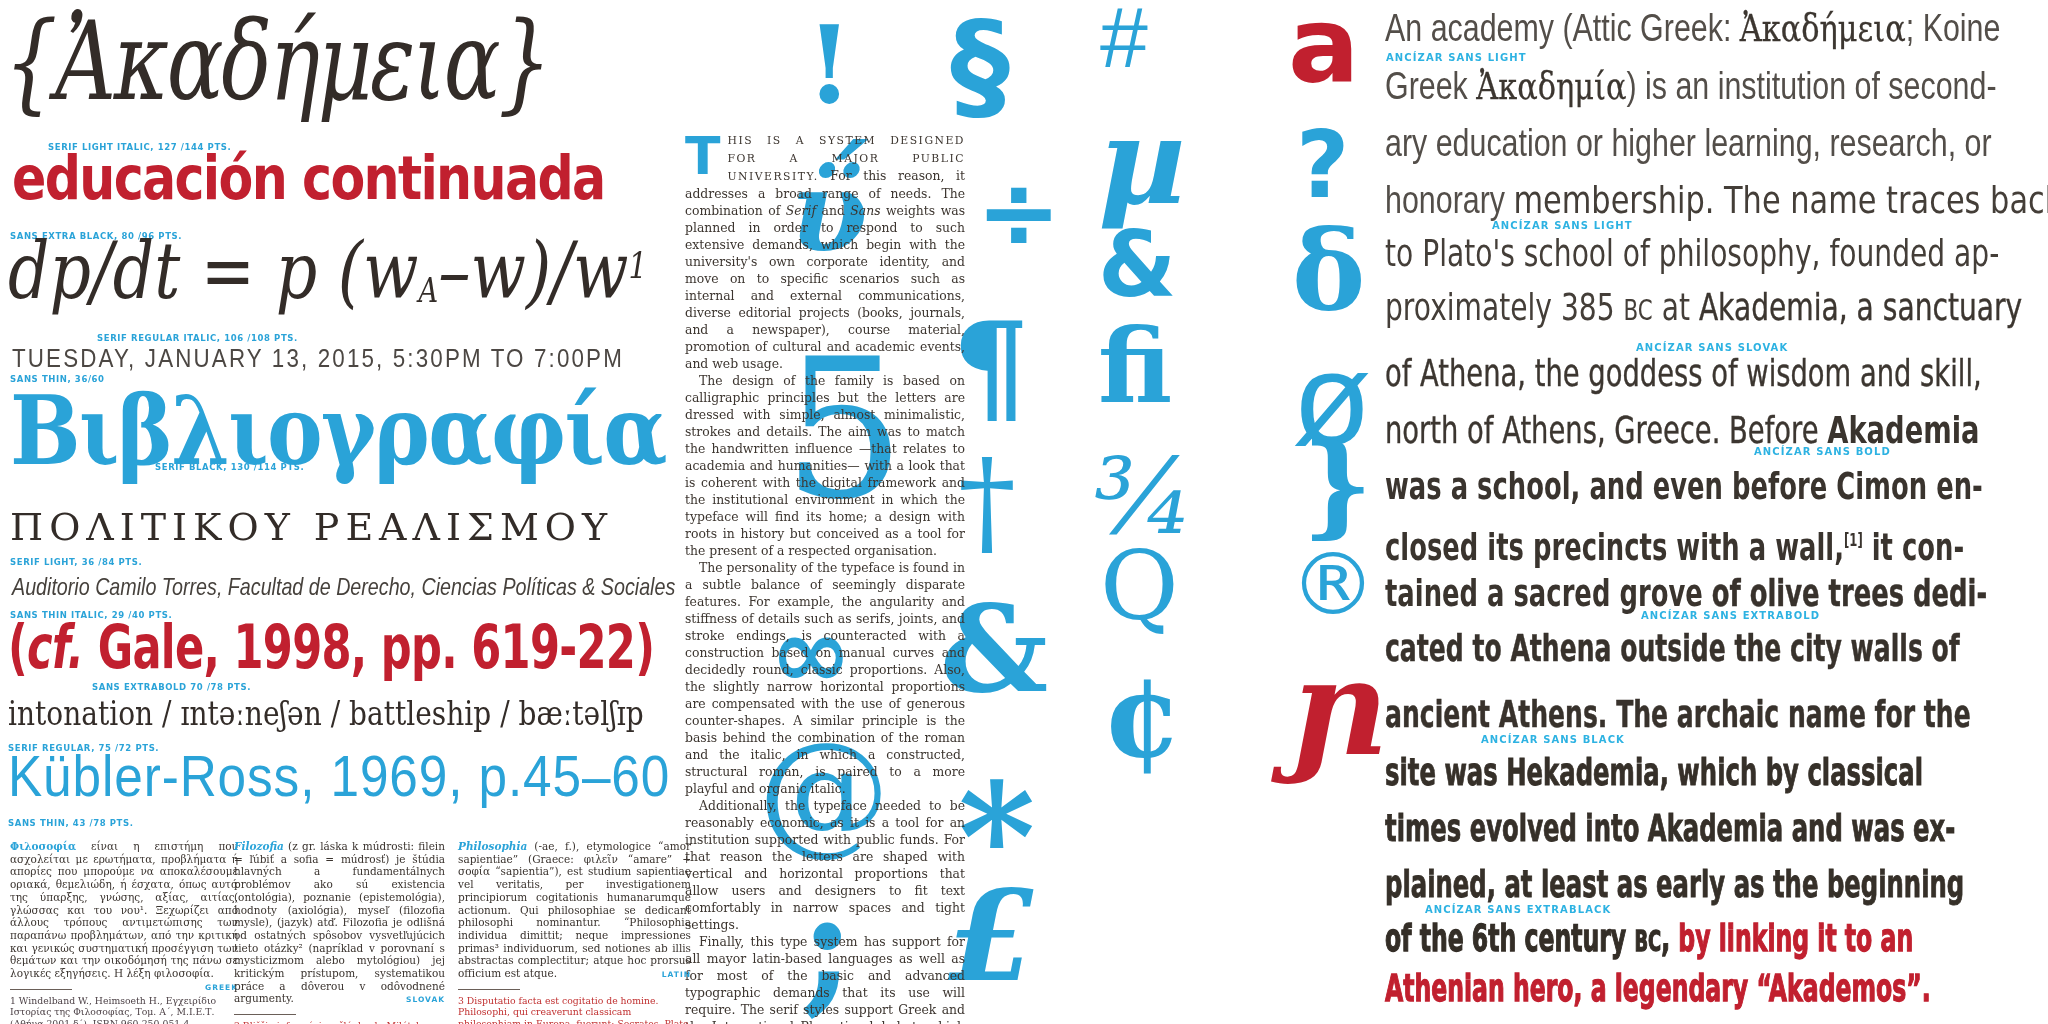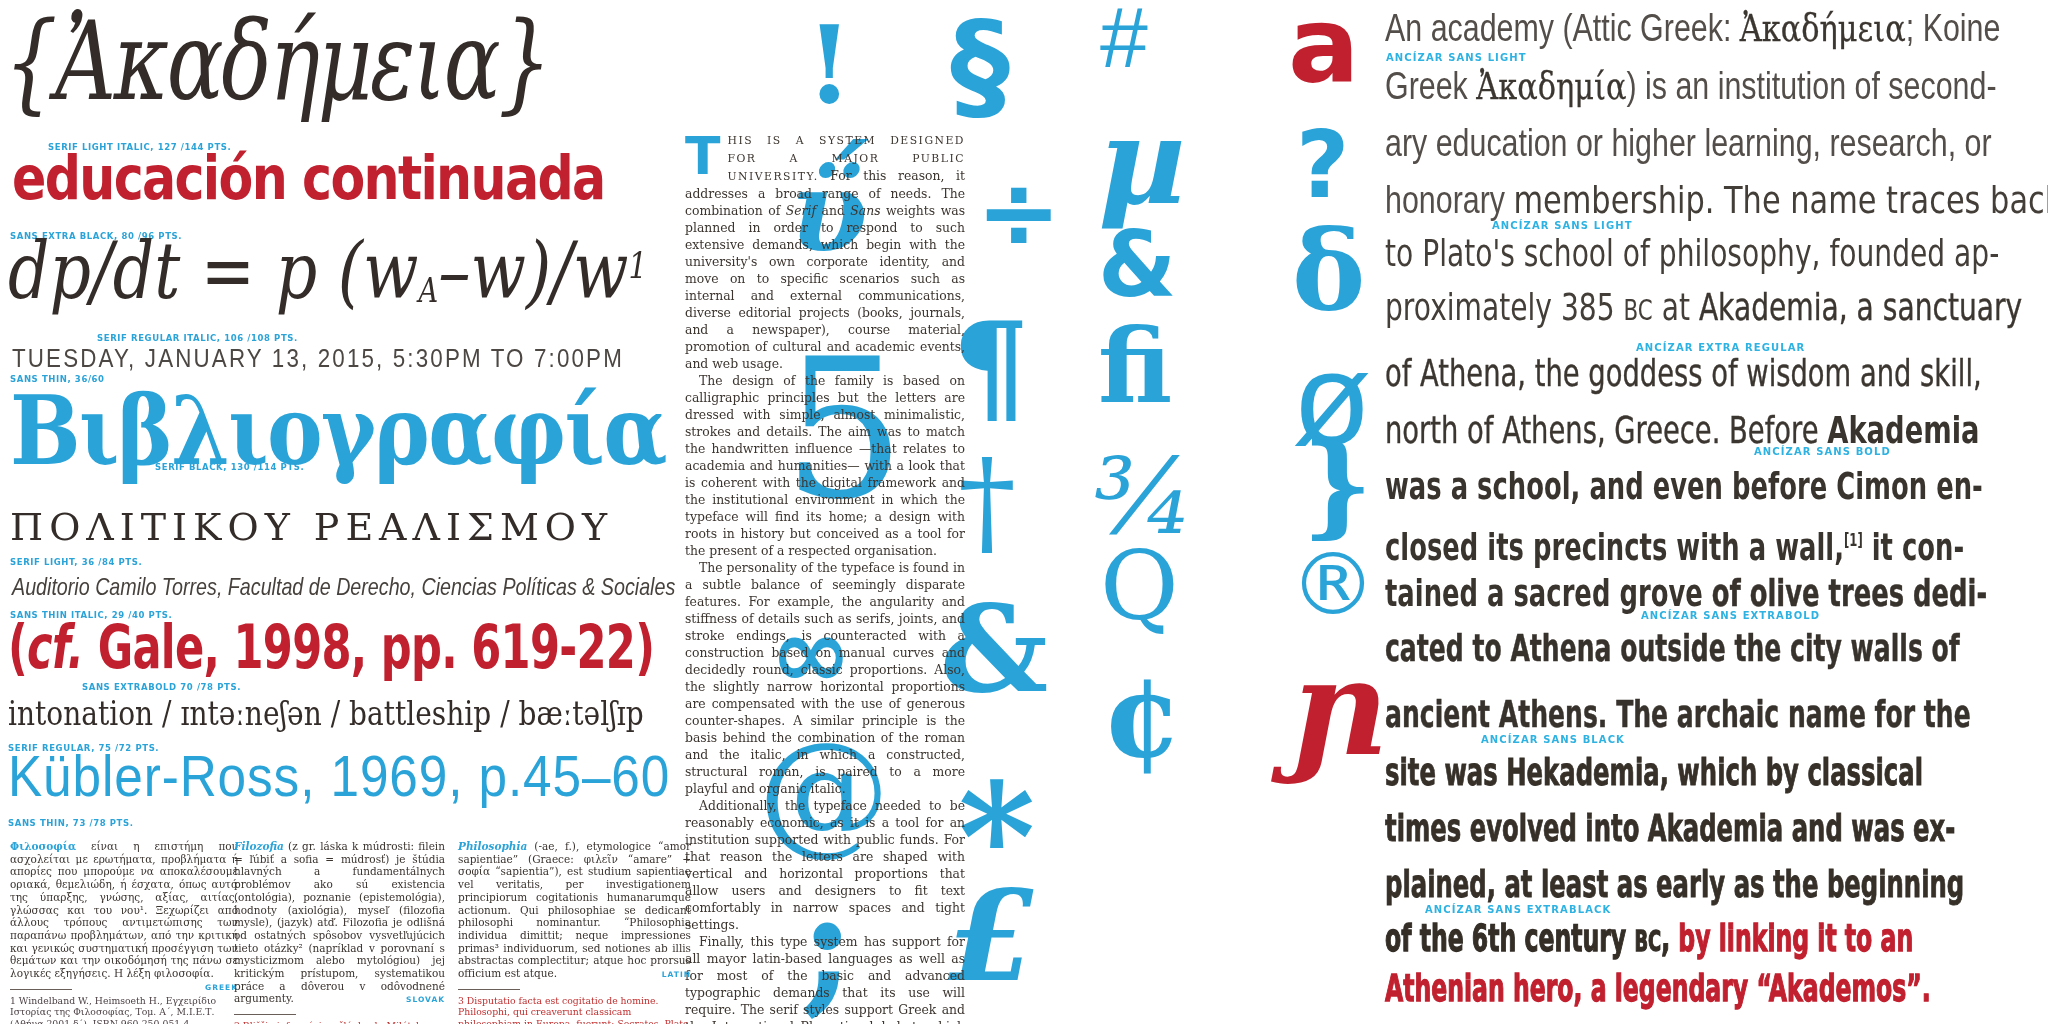--- a/index.html
+++ b/index.html
@@ -36,21 +36,21 @@
   #s-biblio{left:10px;top:379px;font:bold 95px/1.1 "DejaVu Serif",serif;color:var(--blue);
     transform:scaleX(.88);letter-spacing:-2px}
   #c-biblio{left:155px;top:462px}
   #s-politikou{left:10px;top:508px;font:38px/1 "DejaVu Serif",serif;letter-spacing:6px}
   #c-politikou{left:10px;top:557px}
   #s-auditorio{left:12px;top:575px;font:italic 24px/1 "Liberation Sans",sans-serif;
     color:#46413c;transform:scaleX(.82)}
   #c-auditorio{left:10px;top:610px}
   #s-gale{left:8px;top:617px;font:bold 60px/1 "DejaVu Sans",sans-serif;color:var(--red);
     transform:scaleX(.72);letter-spacing:-1px}
-  #c-gale{left:82px;top:682px}
+  #c-gale{left:92px;top:682px}
   #s-intonation{left:8px;top:697px;font:33px/1 "DejaVu Serif",serif;transform:scaleX(.85)}
   #c-intonation{left:8px;top:743px}
   #s-kubler{left:8px;top:748px;font:57px/1 "Liberation Sans",sans-serif;color:var(--blue);
     transform:scaleX(.9);letter-spacing:1px}
   #c-kubler{left:8px;top:818px}
 
   
   #mid-article{position:absolute;left:685px;top:131px;width:280px;z-index:2;
     font:12.4px/17px "DejaVu Serif",serif;color:#3c352f;text-align:justify}
   #mid-article p{margin:0;text-indent:14px}
@@ -150,21 +150,21 @@
       <div class="cap" id="c-biblio">SERIF BLACK, 130 /114 PTS.</div>
       <div class="spec" id="s-politikou">ΠΟΛΙΤΙΚΟΥ ΡΕΑΛΙΣΜΟΥ</div>
       <div class="cap" id="c-politikou">SERIF LIGHT, 36 /84 PTS.</div>
       <div class="spec" id="s-auditorio">Auditorio Camilo Torres, Facultad de Derecho, Ciencias Políticas &amp; Sociales</div>
       <div class="cap" id="c-auditorio">SANS THIN ITALIC, 29 /40 PTS.</div>
       <div class="spec" id="s-gale"><span>(</span><span class="i">cf.</span><span> Gale, 1998, pp. 619-22)</span></div>
       <div class="cap" id="c-gale">SANS EXTRABOLD 70 /78 PTS.</div>
       <div class="spec" id="s-intonation">intonation / ɪntəːneʃən / battleship / bæːtəlʃɪp</div>
       <div class="cap" id="c-intonation">SERIF REGULAR, 75 /72 PTS.</div>
       <div class="spec" id="s-kubler">Kübler-Ross, 1969, p.45–60</div>
-      <div class="cap" id="c-kubler">SANS THIN, 73 /78 PTS.</div>
+      <div class="cap" id="c-kubler">SANS THIN, 43 /78 PTS.</div>
     </div>
   <div id="glyph-layer">
       <div class="G" id="g-excl">!</div>
       <div class="G" id="g-ups">ΰ</div>
       <div class="G" id="g-five">5</div>
       <div class="G" id="g-inf">∞</div>
       <div class="G" id="g-at">@</div>
       <div class="G" id="g-semi">;</div>
       <div class="G" id="g-sect">§</div>
       <div class="G" id="g-div">÷</div>
@@ -214,19 +214,19 @@
       <div class="rl w-bd" id="rl-11"><span class="bd">tained a sacred grove </span><span class="xb">of olive trees dedi-</span></div>
       <div class="rl w-xb" id="rl-12"><span class="xb">cated to Athena outside the city walls of</span></div>
       <div class="rl w-xb" id="rl-13"><span class="xb">ancient Athens. The archaic name for the</span></div>
       <div class="rl w-bk" id="rl-14"><span class="bk">site was Hekademia, which by classical</span></div>
       <div class="rl w-bk" id="rl-15"><span class="bk">times evolved into Akademia and was ex-</span></div>
       <div class="rl w-bk" id="rl-16"><span class="bk">plained, at least as early as the beginning</span></div>
       <div class="rl w-xk" id="rl-17"><span class="xk">of the 6th century </span><span class="xk scps">BC</span><span class="xk">, </span><span class="xk red">by linking it to an</span></div>
       <div class="rl w-xk" id="rl-18"><span class="xk red">Athenian hero, a legendary “Akademos”.</span></div>
       <div class="rlab" id="rlab-1">ANCÍZAR SANS LIGHT</div>
       <div class="rlab" id="rlab-2">ANCÍZAR SANS LIGHT</div>
-      <div class="rlab" id="rlab-3">ANCÍZAR EXTRA REGULAR</div>
+      <div class="rlab" id="rlab-3">ANCÍZAR SANS SLOVAK</div>
       <div class="rlab" id="rlab-4">ANCÍZAR SANS BOLD</div>
       <div class="rlab" id="rlab-5">ANCÍZAR SANS EXTRABOLD</div>
       <div class="rlab" id="rlab-6">ANCÍZAR SANS BLACK</div>
       <div class="rlab" id="rlab-7">ANCÍZAR SANS EXTRABLACK</div>
     </div>
 </div>
 
 </body></html>

